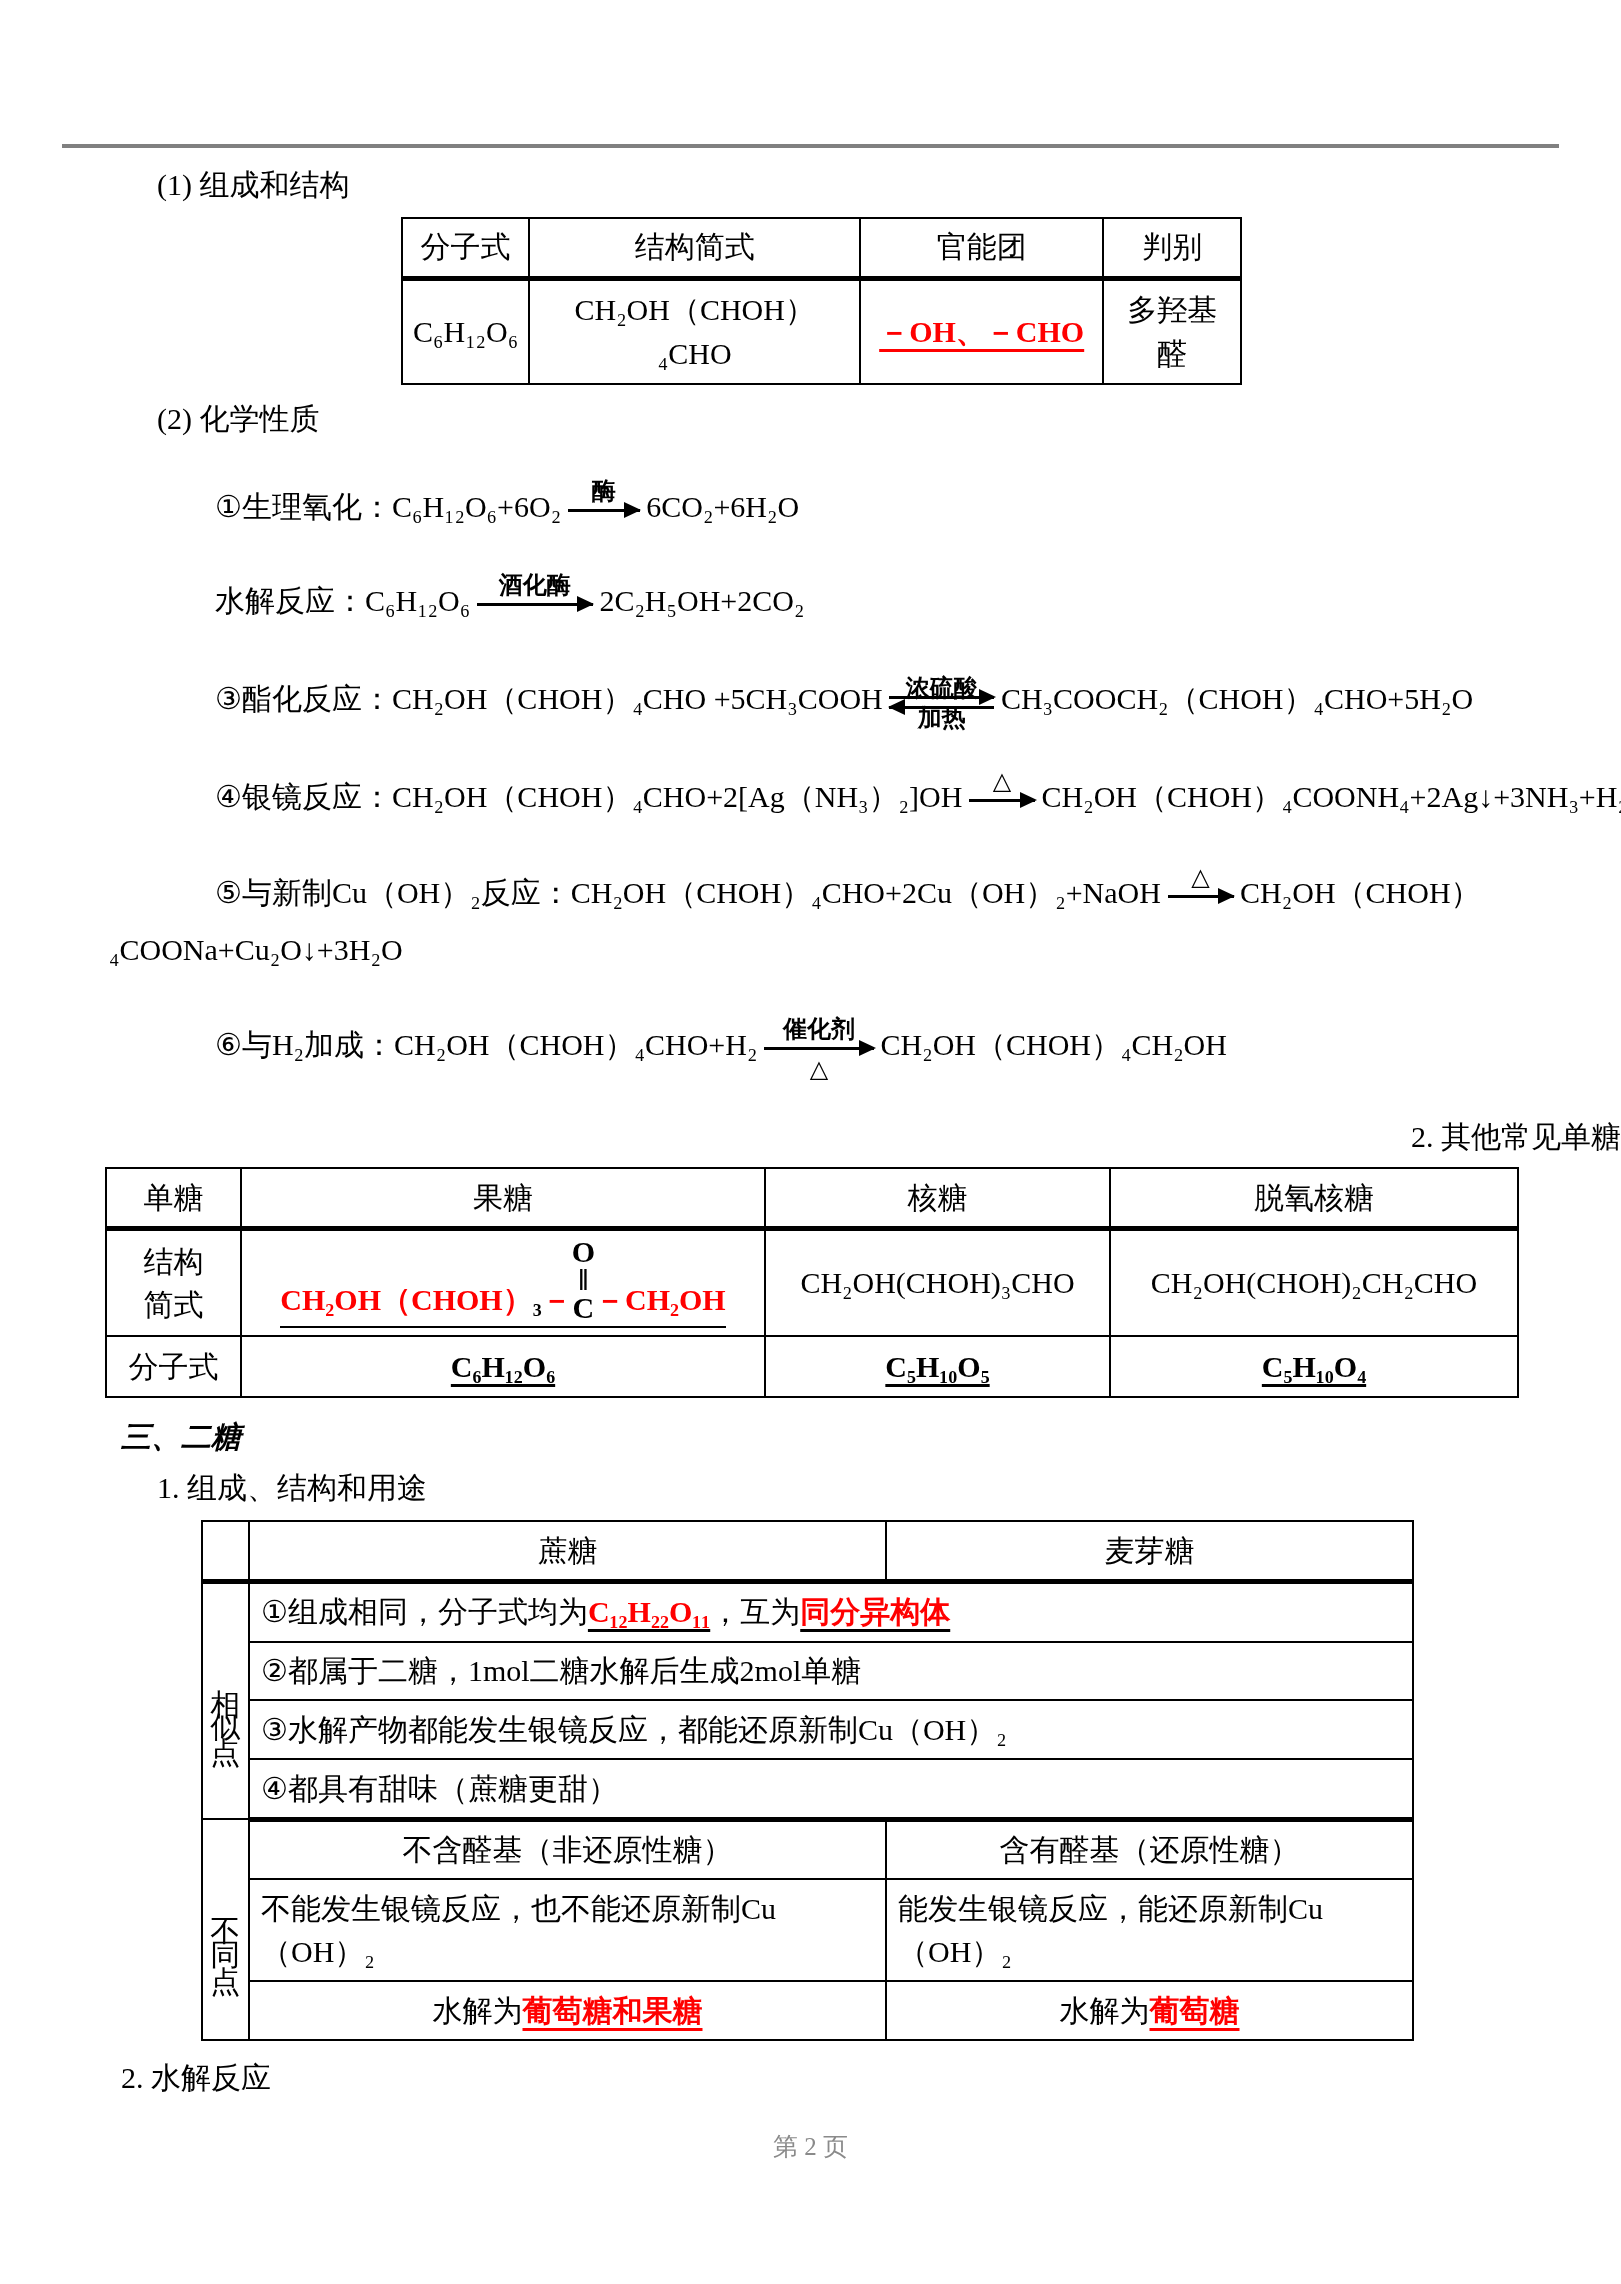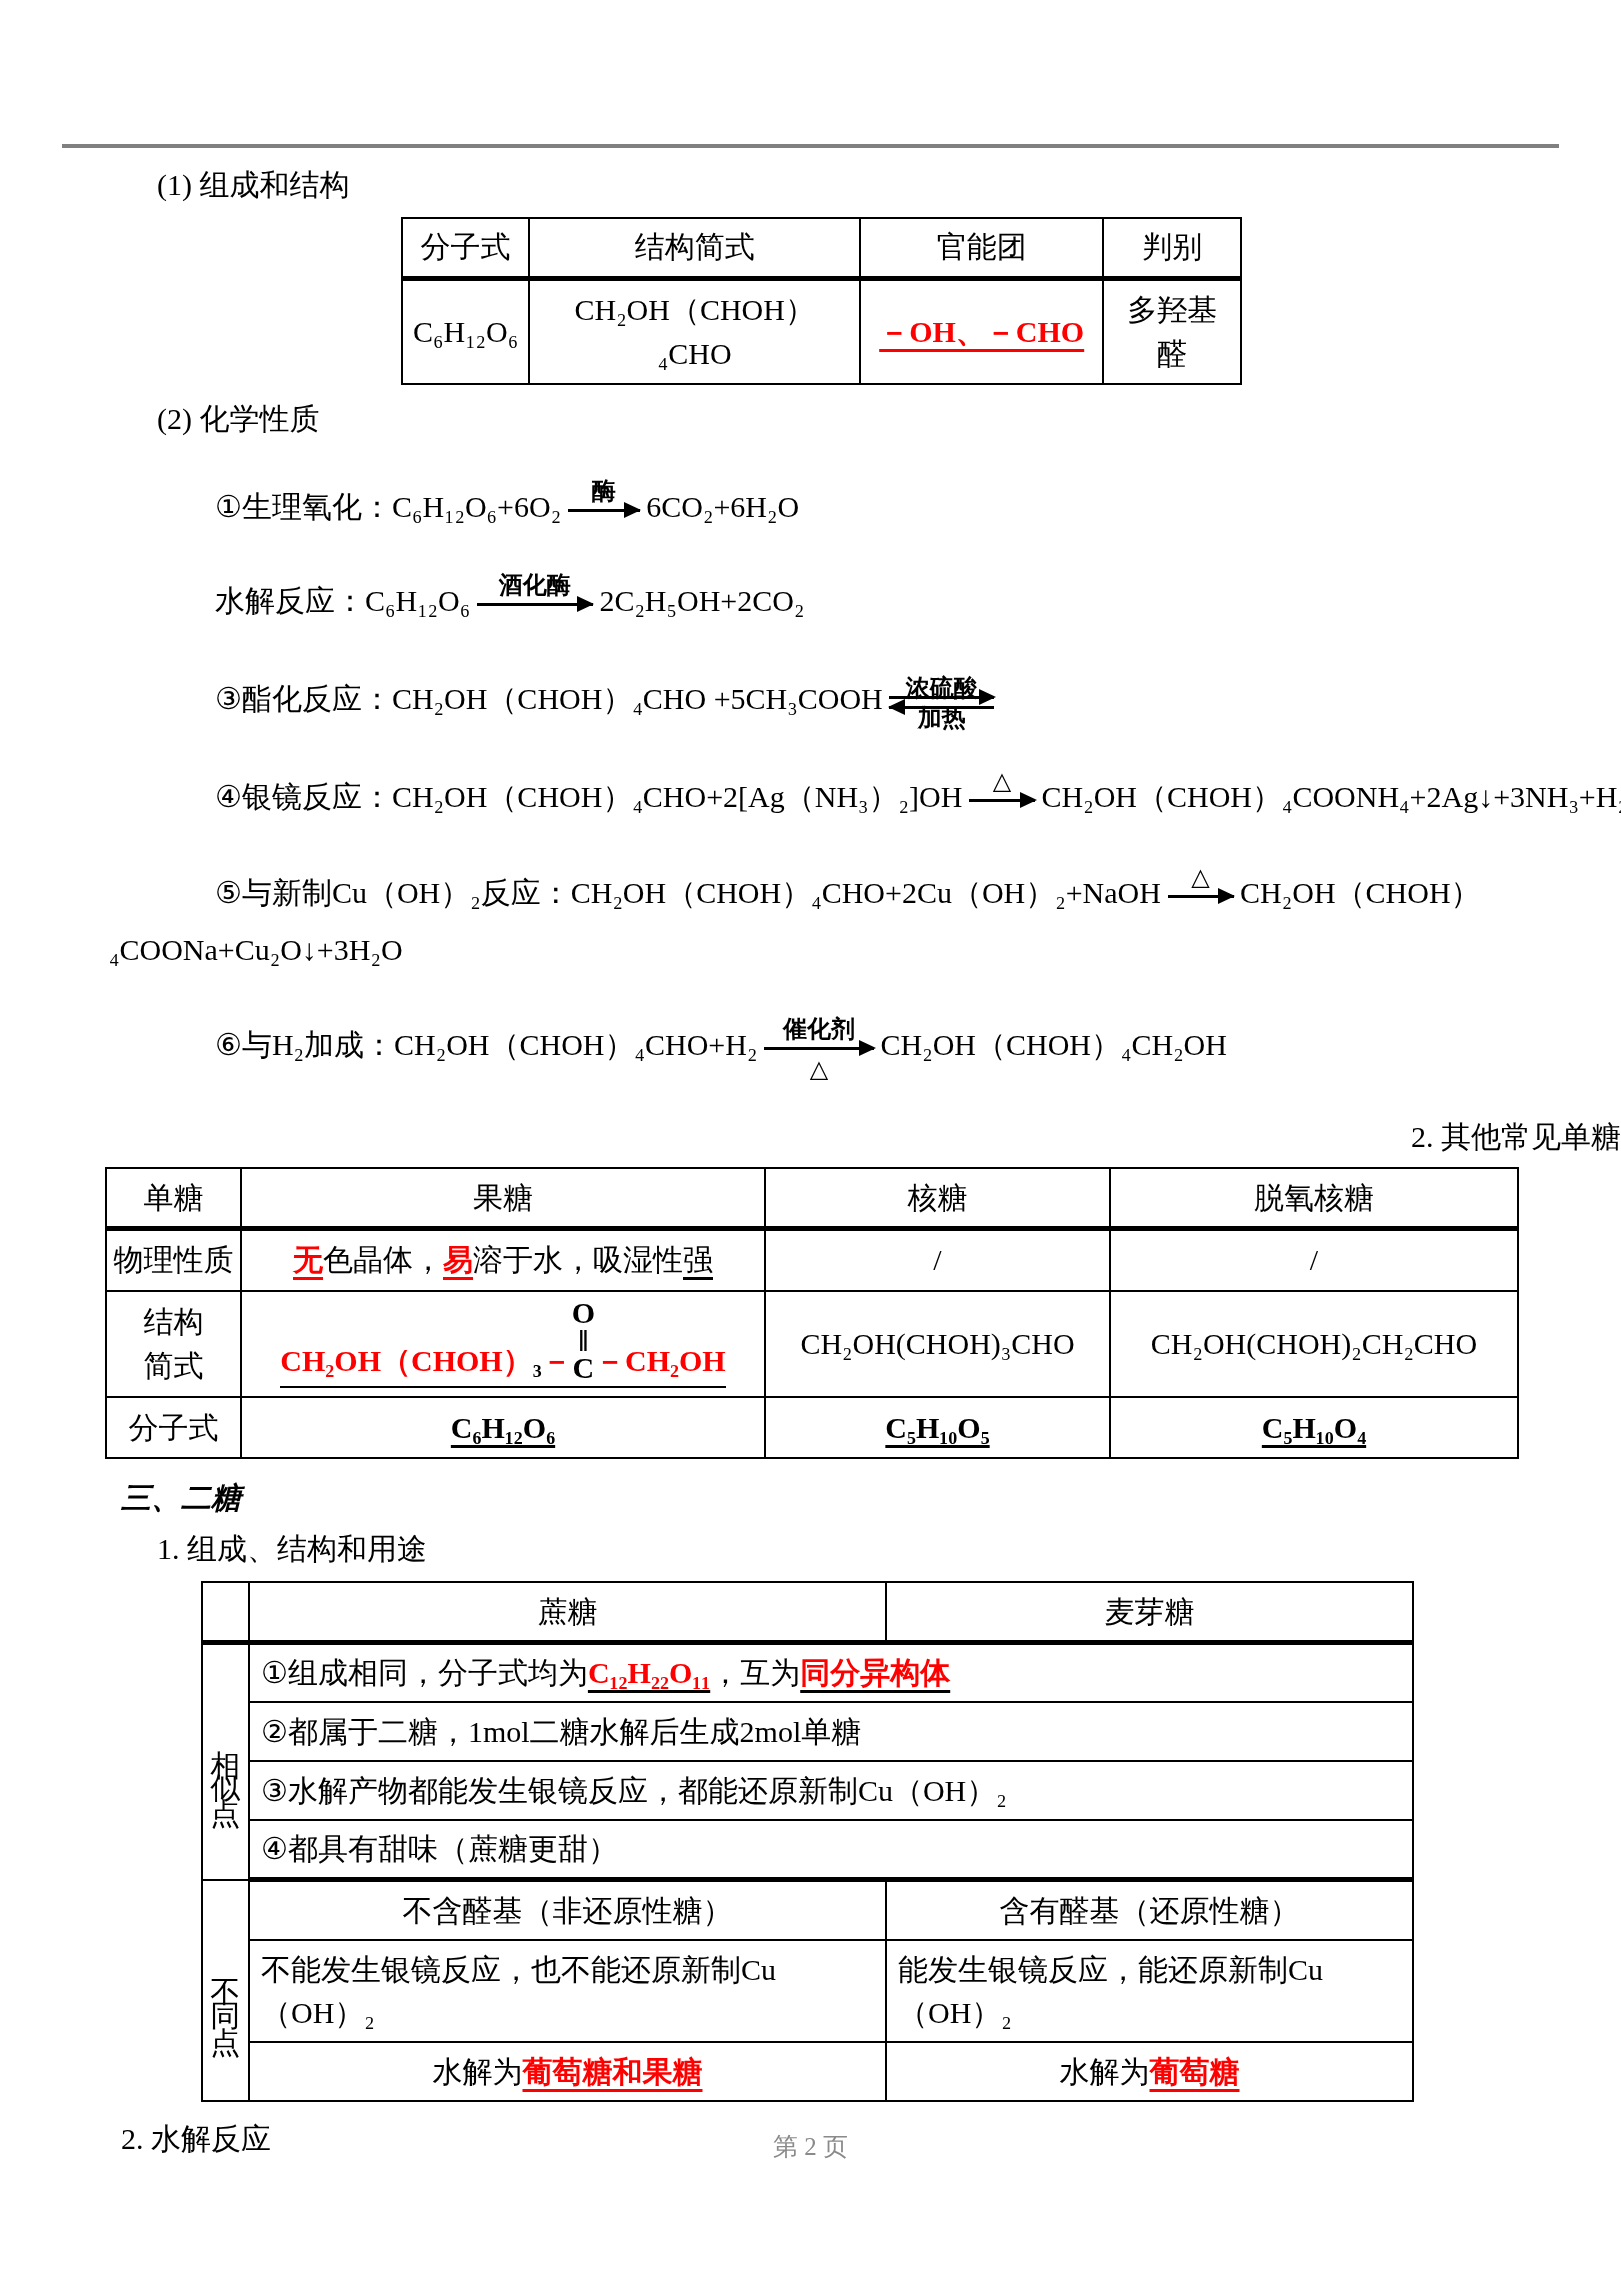--- a/index.html
+++ b/index.html
@@ -83,21 +83,21 @@
 
 <div class="eq" style="margin-top:47px">
   <span>①生理氧化：</span><span>C₆H₁₂O₆+6O₂</span><span class="rxn" style="--w:72px"><span class="cond-above bold">酶</span><span class="bar head-r"></span></span><span>6CO₂+6H₂O</span>
 </div>
 
 <div class="eq" style="margin-top:53px">
   <span>水解反应：</span><span>C₆H₁₂O₆</span><span class="rxn" style="--w:116px"><span class="cond-above bold">酒化酶</span><span class="bar head-r"></span></span><span>2C₂H₅OH+2CO₂</span>
 </div>
 
 <div class="eq" style="margin-top:57px;margin-bottom:43px">
-  <span>③酯化反应：</span><span>CH₂OH（CHOH）₄CHO +5CH₃COOH</span><span class="rxn rev" style="--w:105px"><span class="cond-above bold">浓硫酸</span><span class="bar head-r bar-top"></span><span class="bar head-l"></span><span class="cond-below bold">加热</span></span>
+  <span>③酯化反应：</span><span>CH₂OH（CHOH）₄CHO +5CH₃COOH</span><span class="rxn rev" style="--w:105px"><span class="cond-above bold">浓硫酸</span><span class="bar head-r bar-top"></span><span class="bar head-l"></span><span class="cond-below bold">加热</span></span><span>CH₃COOCH₂（CHOH）₄CHO+5H₂O</span>
 </div>
 
 <div class="eq" style="margin-top:57px">
   <span>④银镜反应：</span><span>CH₂OH（CHOH）₄CHO+2[Ag（NH₃）₂]OH</span><span class="rxn" style="--w:66px"><span class="cond-above">△</span><span class="bar head-r"></span></span><span>CH₂OH（CHOH）₄COONH₄+2Ag↓+3NH₃+H₂O</span>
 </div>
 
 <div class="eq" style="margin-top:55px">
   <span>⑤与新制Cu（OH）₂反应：</span><span>CH₂OH（CHOH）₄CHO+2Cu（OH）₂+NaOH</span><span class="rxn" style="--w:66px"><span class="cond-above">△</span><span class="bar head-r"></span></span><span>CH₂OH（CHOH）</span>
 </div>
 <div class="eq-cont">₄COONa+Cu₂O↓+3H₂O</div>
@@ -114,26 +114,20 @@
       <col style="width:524px">
       <col style="width:345px">
       <col style="width:408px">
     </colgroup>
   <tbody>
       <tr class="hd">
     <td>单糖</td>
     <td>果糖</td>
     <td>核糖</td>
     <td>脱氧核糖</td>
-  </tr>
-  <tr>
-    <td class="lab">物理性质</td>
-    <td class="ctr"><span class="red bold ul">无</span><span class="">色晶体，</span><span class="red bold ul">易</span><span class="">溶于水，吸湿性</span><span class="ul">强</span></td>
-    <td class="ctr">/</td>
-    <td class="ctr">/</td>
   </tr>
   <tr>
     <td class="lab prelines">结构
 简式</td>
     <td class="ctr">
       <span class="fru">
             <span><span class="red bold">CH₂OH（CHOH）</span><span class="bold">₃</span><span class="red bold">－</span></span>
             <span class="fru-mid">
               <span>O</span>
               <span>‖</span>

